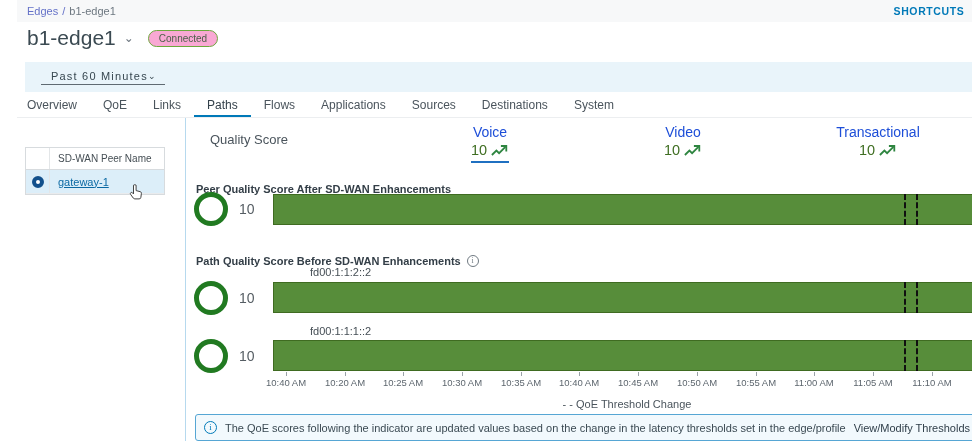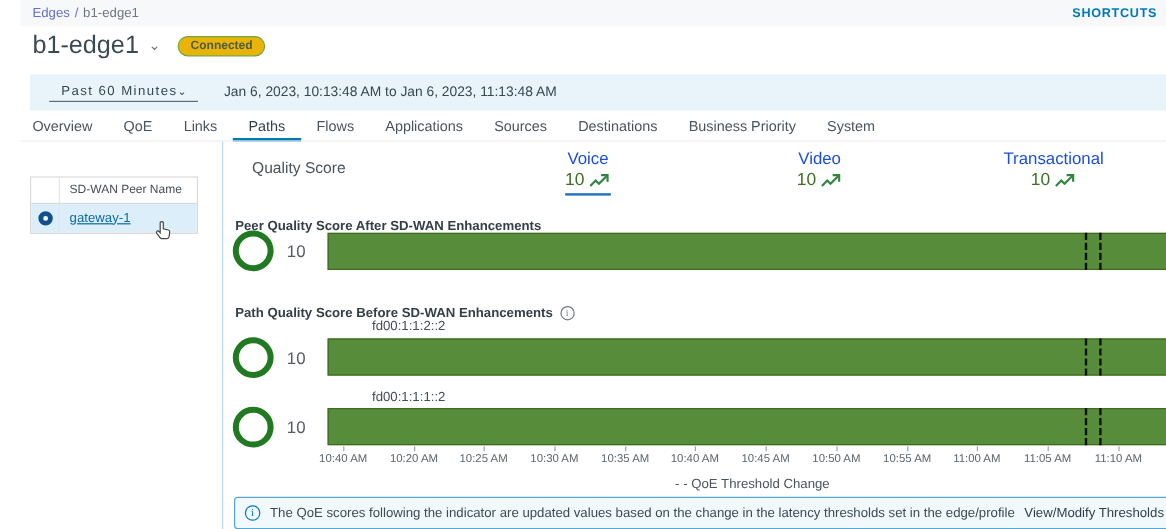--- a/index.html
+++ b/index.html
@@ -12,22 +12,22 @@
   .crumb-link { color:#6471c8; text-decoration:none; cursor:pointer; }
   .crumb-sep { color:#6471c8; margin:0 4px; }
   .crumb-current { color:#6d7780; }
   .shortcuts { margin-left:auto; color:#0079b8; font-weight:bold; font-size:10.5px; letter-spacing:0.6px; cursor:pointer; }
   .shortcuts .chev { font-size:9px; margin-left:3px; }
 
   
   .titlerow { position:absolute; left:10px; top:26px; display:flex; align-items:center; }
   .page-title { font-size:21px; font-weight:400; color:#3b4a52; }
   .title-chev { color:#6d7780; font-size:12px; margin-left:8px; cursor:pointer; }
-  .badge { margin-left:14px; font-size:10px; color:#4d5e48; background:#eab308;
-           border:1px solid #6ea83e; border-radius:9px; padding:2px 10px;font-weight:bold; }
+  .badge { margin-left:14px; font-size:10px; color:#4d5e48; background:#f9a8d4;
+           border:1px solid #6ea83e; border-radius:9px; padding:2px 10px; }
 
   
   .timebar { position:absolute; left:8px; top:62px; width:956px; height:30px; background:#e9f4fa;
              display:flex; align-items:center; font-size:11px; color:#374750; }
   .range-dd { margin-left:16px; min-width:122px; display:flex; align-items:center; justify-content:space-between;
               border-bottom:1px solid #5f6a72; padding:0 8px 2px 10px; letter-spacing:1.2px; cursor:pointer; }
   .range-dd .chev { font-size:9px; color:#374750; }
   .range-text { margin-left:22px; font-size:11.5px; }
 
   
@@ -112,33 +112,31 @@
     <span class="page-title">b1-edge1</span>
     <span class="title-chev">⌄</span>
     <span class="badge">Connected</span>
   </div>
 
   <div class="timebar">
     <span class="range-dd">
       <span>Past 60 Minutes</span>
       <span class="chev">⌄</span>
     </span>
-    <span class="range-text">Jan 6, 2023, 10:13:48 AM to Jan 6, 2023, 11:13:48 AM</span>
   </div>
 
   <div class="tabs">
     <span class="tab">Overview</span>
     <span class="tab">QoE</span>
     <span class="tab">Links</span>
     <span class="tab active">Paths</span>
     <span class="tab">Flows</span>
     <span class="tab">Applications</span>
     <span class="tab">Sources</span>
     <span class="tab">Destinations</span>
-    <span class="tab">Business Priority</span>
     <span class="tab">System</span>
   </div>
   <div class="tabs-underline"></div>
   <div class="vdivider"></div>
 
   <div class="peer-table">
     <div class="pt-header">
       <span class="pt-radio-col"></span>
       <span class="pt-label">SD-WAN Peer Name</span>
     </div>

